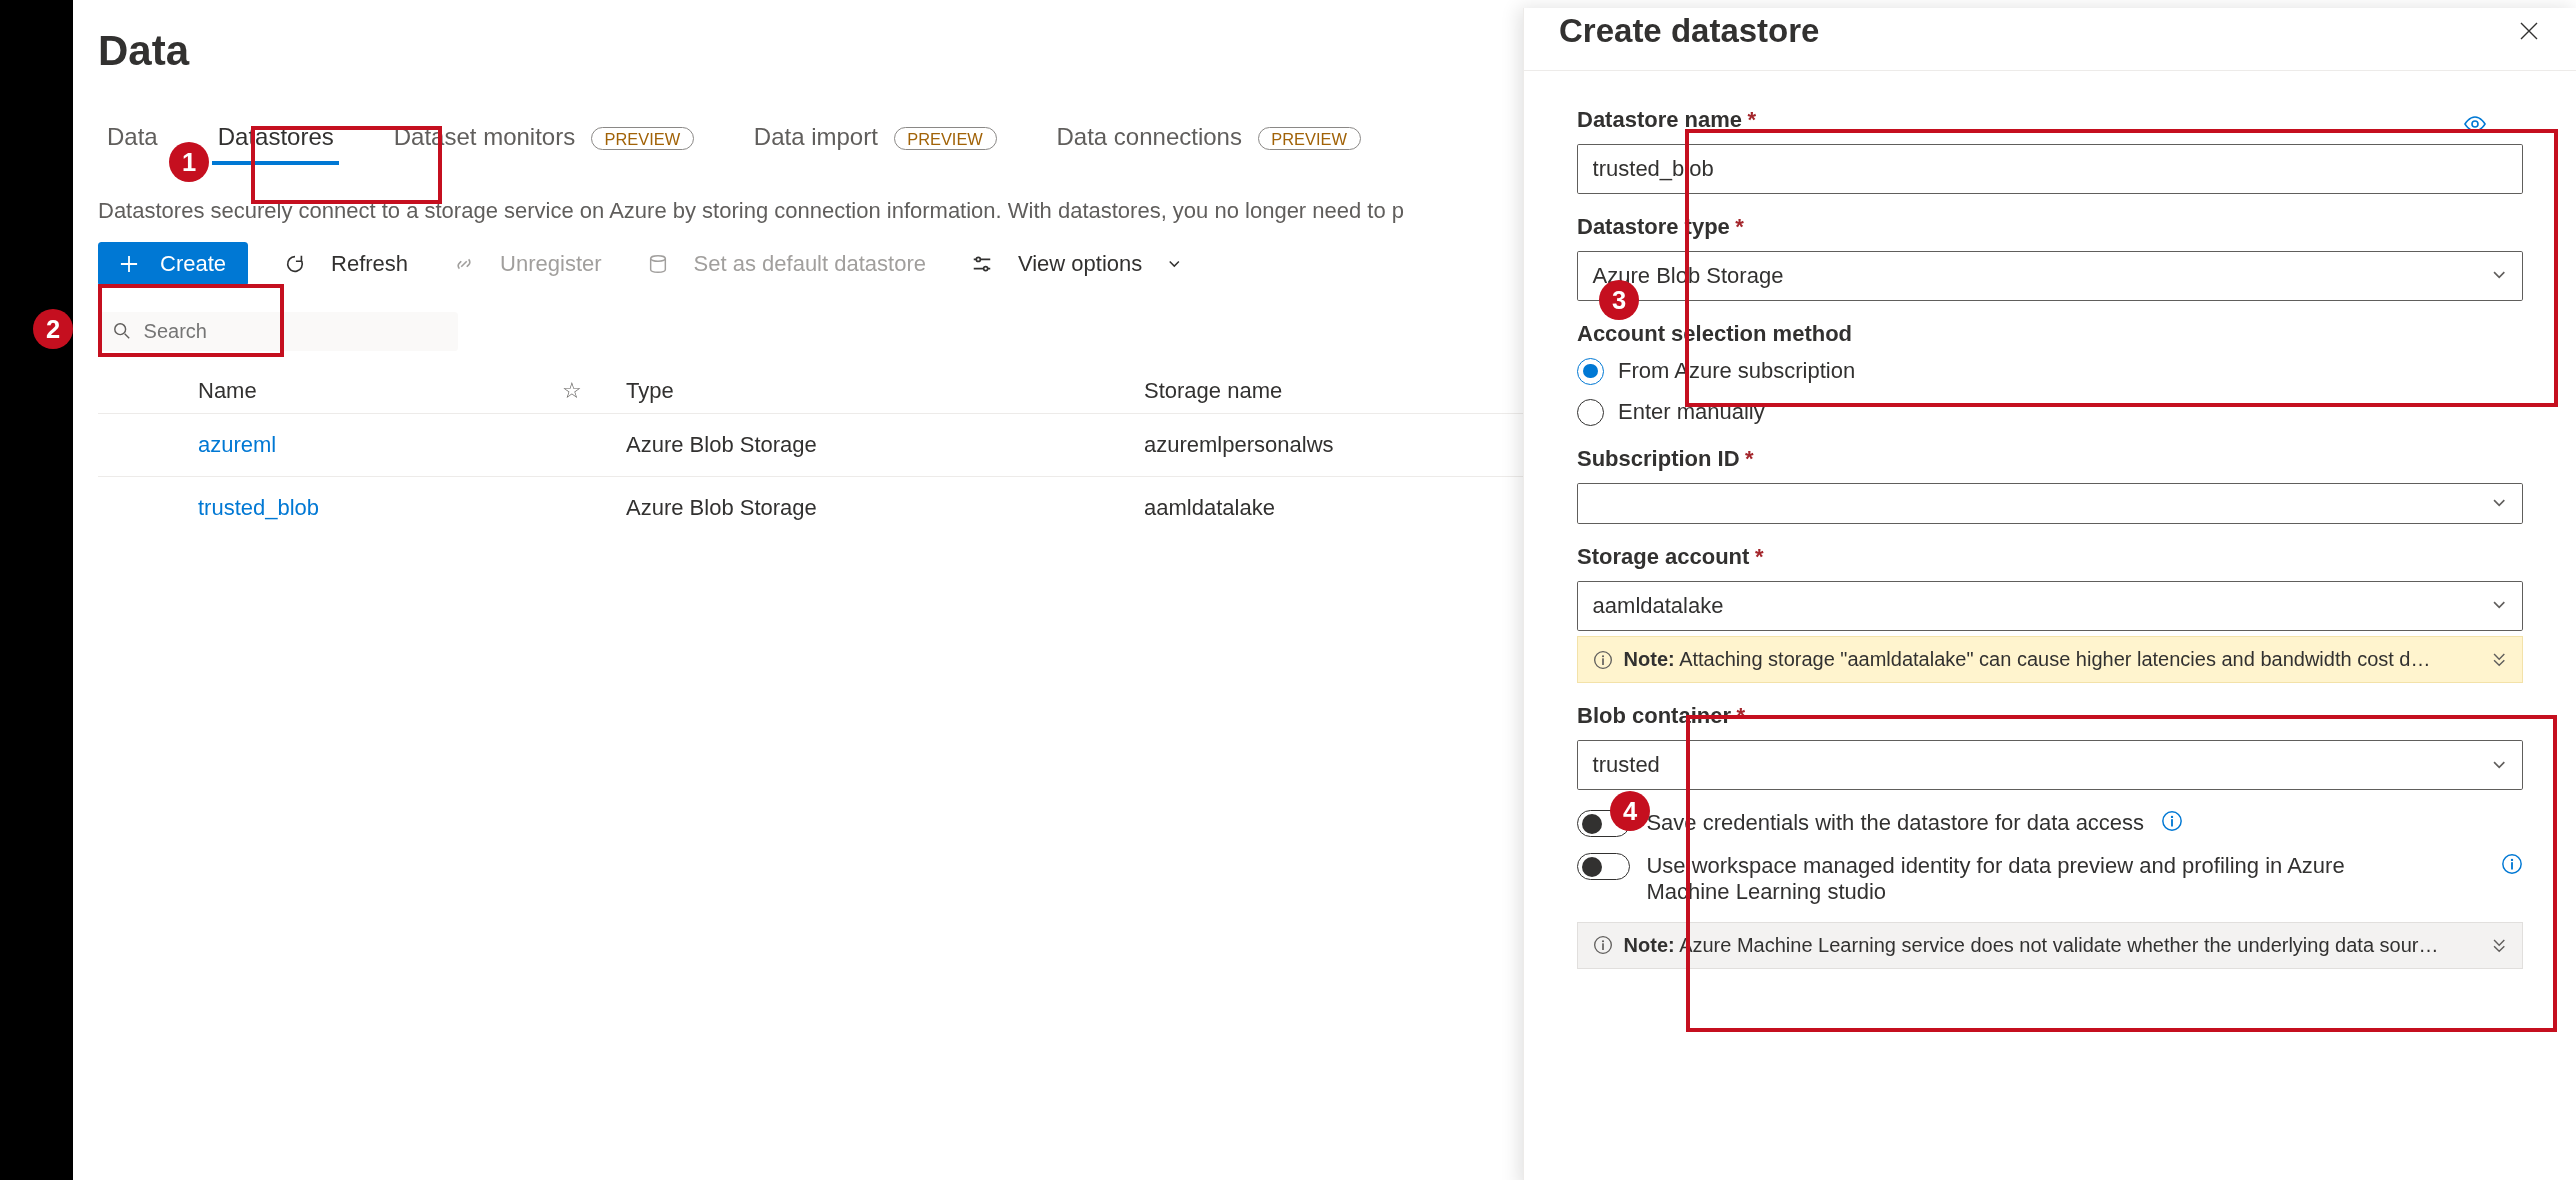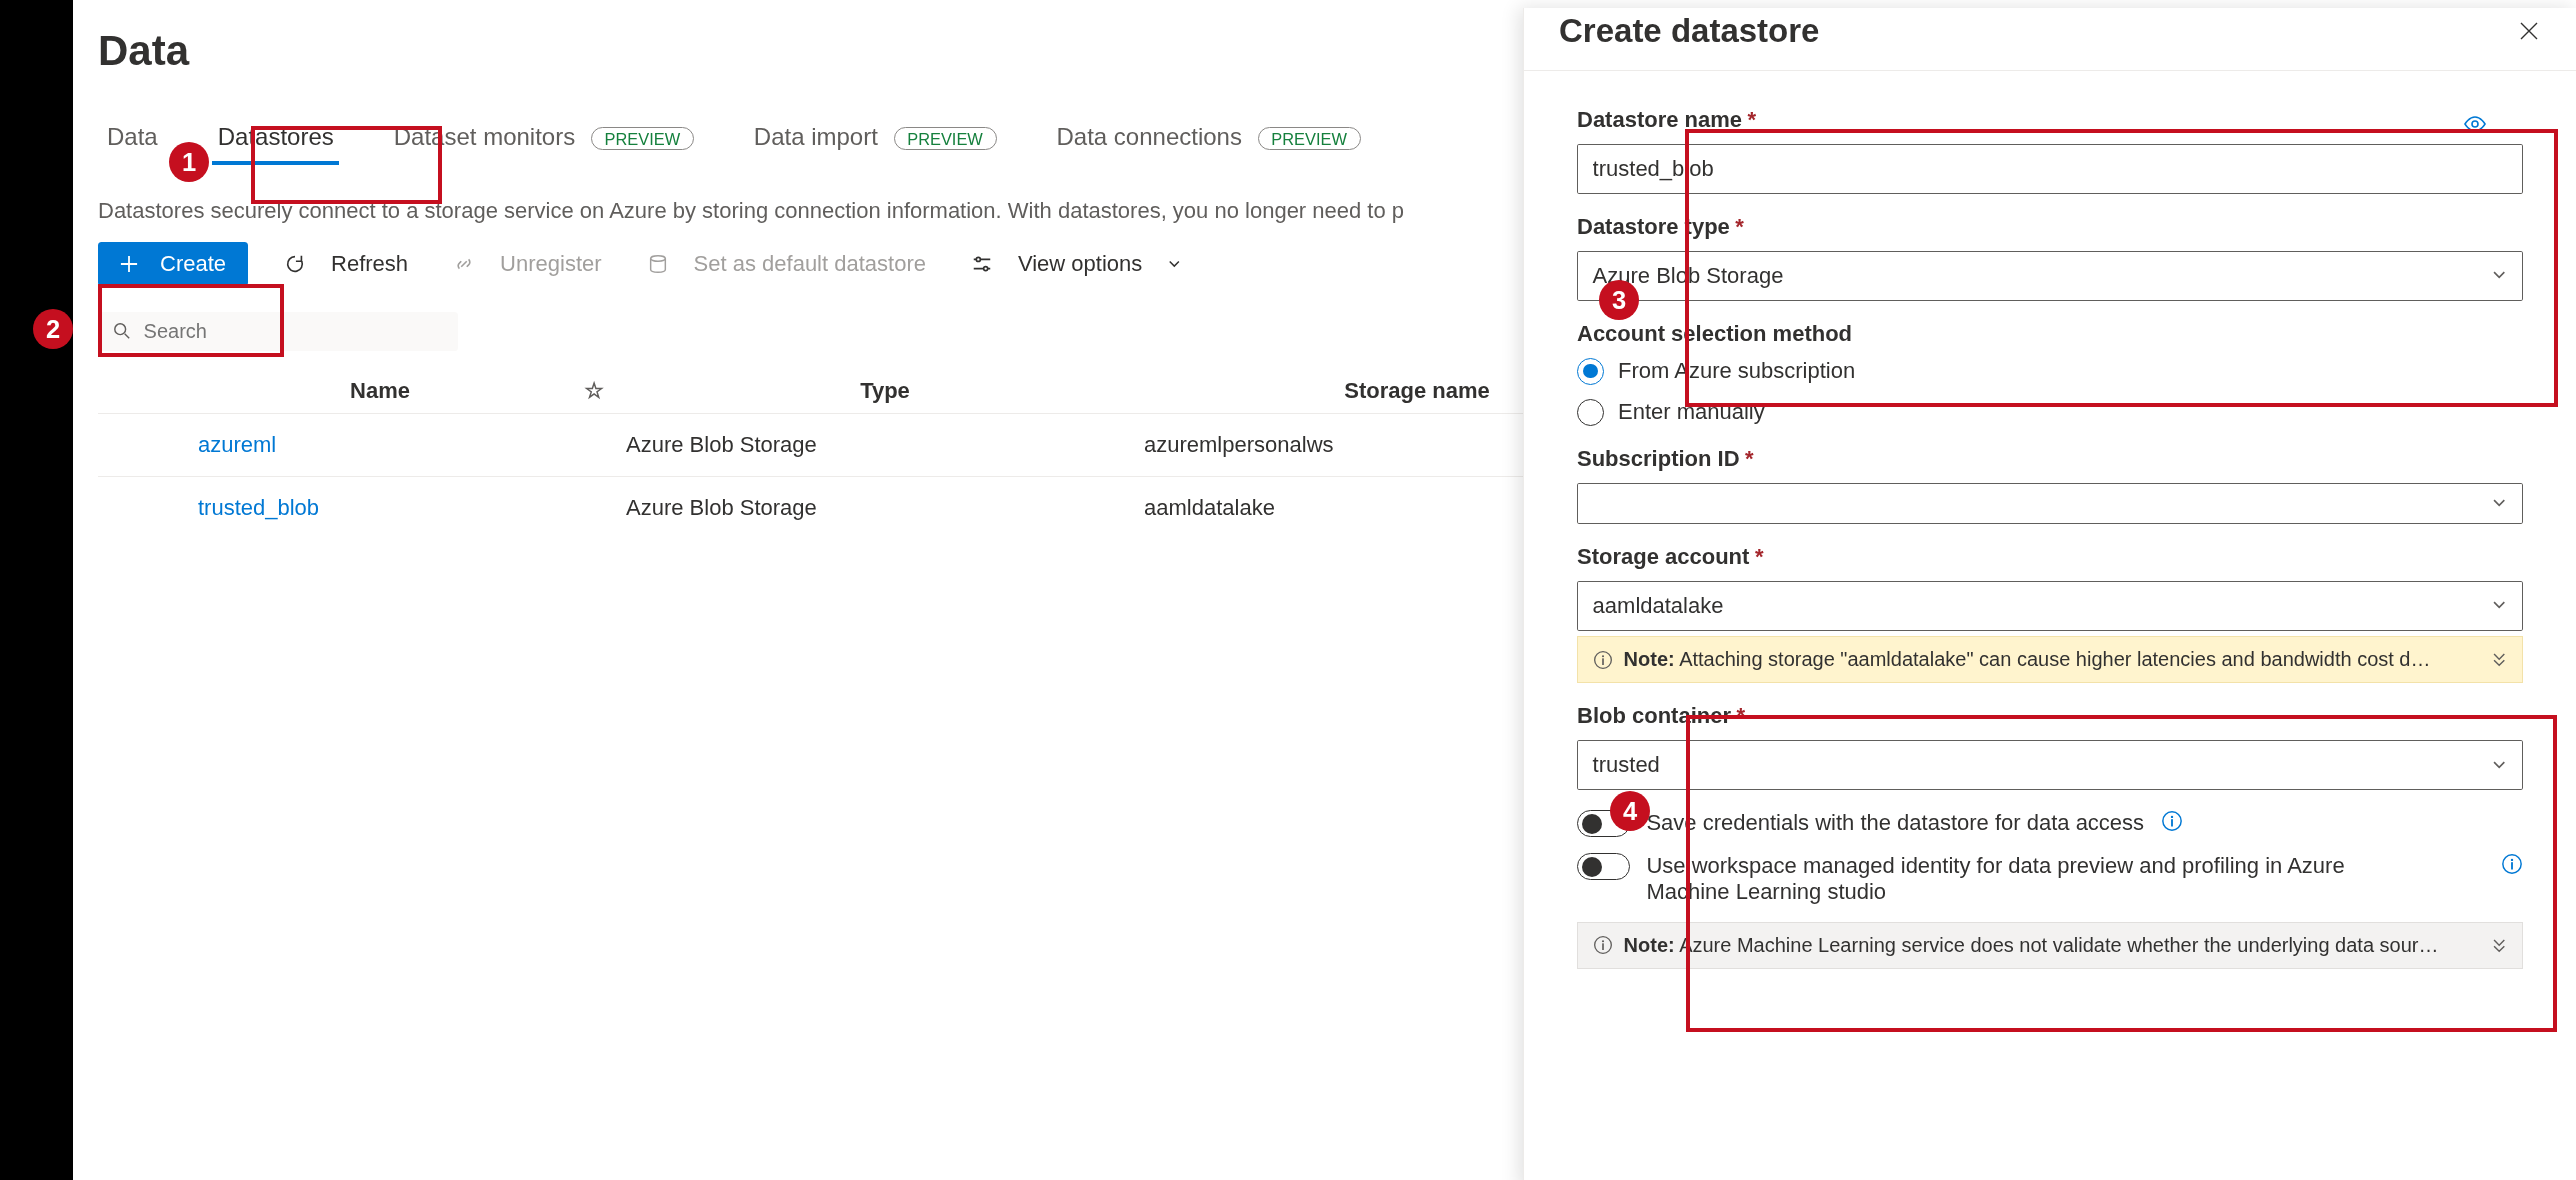--- a/index.html
+++ b/index.html
@@ -9,35 +9,35 @@
   
   .leftstrip { position:absolute; left:0; top:0; width:73px; height:100%; background:#000; }
 
   
   .main { position:absolute; left:98px; top:27px; right:0; bottom:0; }
   .page-title { font-size:42px; font-weight:600; color:#323130; margin:0 0 42px 0; }
   .tabs { display:flex; align-items:center; gap:42px; margin-bottom:33px; }
   .tab { font-size:24px; color:#605e5c; padding:5.5px 9px 14.6px 9px; position:relative; cursor:pointer; }
   .tab.selected { color:#323130; }
   .tab.selected::after { content:""; position:absolute; left:3.6px; right:3.6px; bottom:0; height:4.5px; background:#0078d4; }
-  .pill { font-size:16.4px; color:#15803d; border:0.9px solid #8a8886; border-radius:16.4px; padding:1.8px 12.7px; margin-left:9px; }
+  .pill { font-size:16.4px; color:#a16207; border:0.9px solid #8a8886; border-radius:16.4px; padding:1.8px 12.7px; margin-left:9px; }
   .desc { font-size:22px; color:#605e5c; margin-bottom:18px; white-space:nowrap; }
 
   .toolbar { display:flex; align-items:center; gap:27px; margin-bottom:25.5px; }
   .btn-primary { background:#0078d4; color:#fff; border:none; border-radius:3.6px; font-size:22px; padding:9px 22px; display:flex; align-items:center; gap:22px; cursor:pointer; }
   .tbtn { background:none; border:none; font-size:22px; color:#323130; display:flex; align-items:center; gap:25px; cursor:pointer; padding:5.5px 9px; }
   .tbtn.disabled { color:#a19f9d; cursor:default; }
   .icon { display:inline-flex; }
 
   .search-wrap { width:360px; background:#faf9f8; border:none; display:flex; align-items:center; padding:7.3px 14.6px; gap:11px; border-radius:3.6px;}
   .search-wrap input { background:transparent; border:none; outline:none; font-size:20px; color:#605e5c; width:100%; }
 
   .table { width:100%; margin-top:18px;}
   .thead, .trow { display:grid; grid-template-columns: 100px 364px 64px 518px 546px; align-items:center; }
-  .thead { font-size:22px; color:#323130; font-weight:700; padding:9px 0;text-align:center; }
+  .thead { font-size:22px; color:#323130; font-weight:400; padding:9px 0; }
   .trow { font-size:22px; padding:18px 0; border-top:0.9px solid #edebe9; }
   .trow .name a { color:#0078d4; text-decoration:none; }
   .star { color:#605e5c; font-size:22px; }
 
   
   .callout { position:absolute; width:40px; height:40px; border-radius:50%; background:#c50f1f; color:#fff; font-size:25.5px; font-weight:700; display:flex; align-items:center; justify-content:center; z-index:50; }
   .redbox { position:absolute; border:4.5px solid #c50f1f; z-index:45; pointer-events:none; }
 
   
   .panel { position:absolute; right:0; top:8px; width:1053px; height:100%; background:#fff; border-left:0.9px solid #edebe9; z-index:30;

